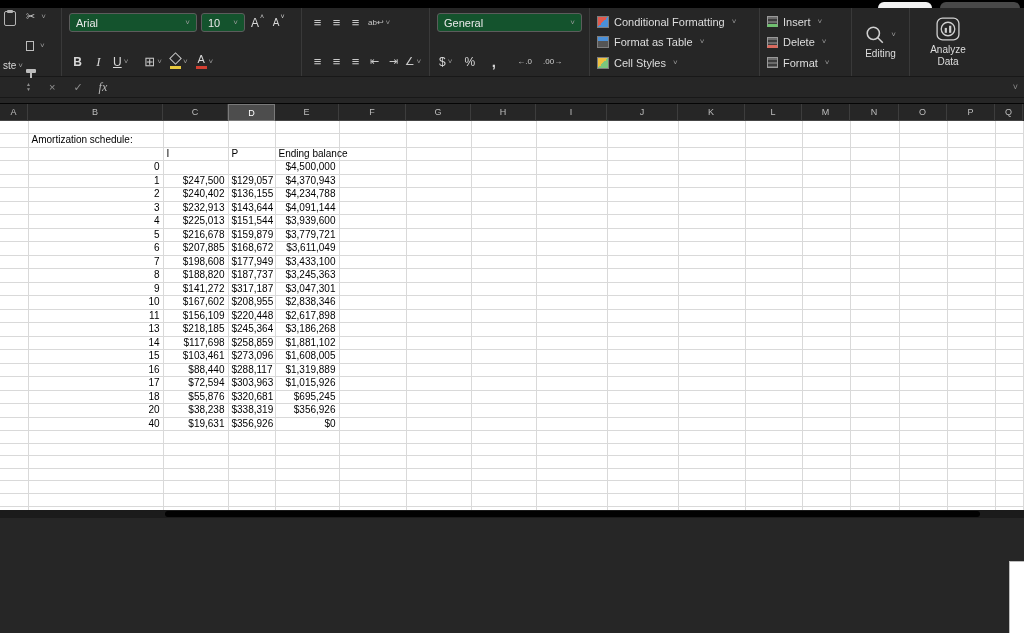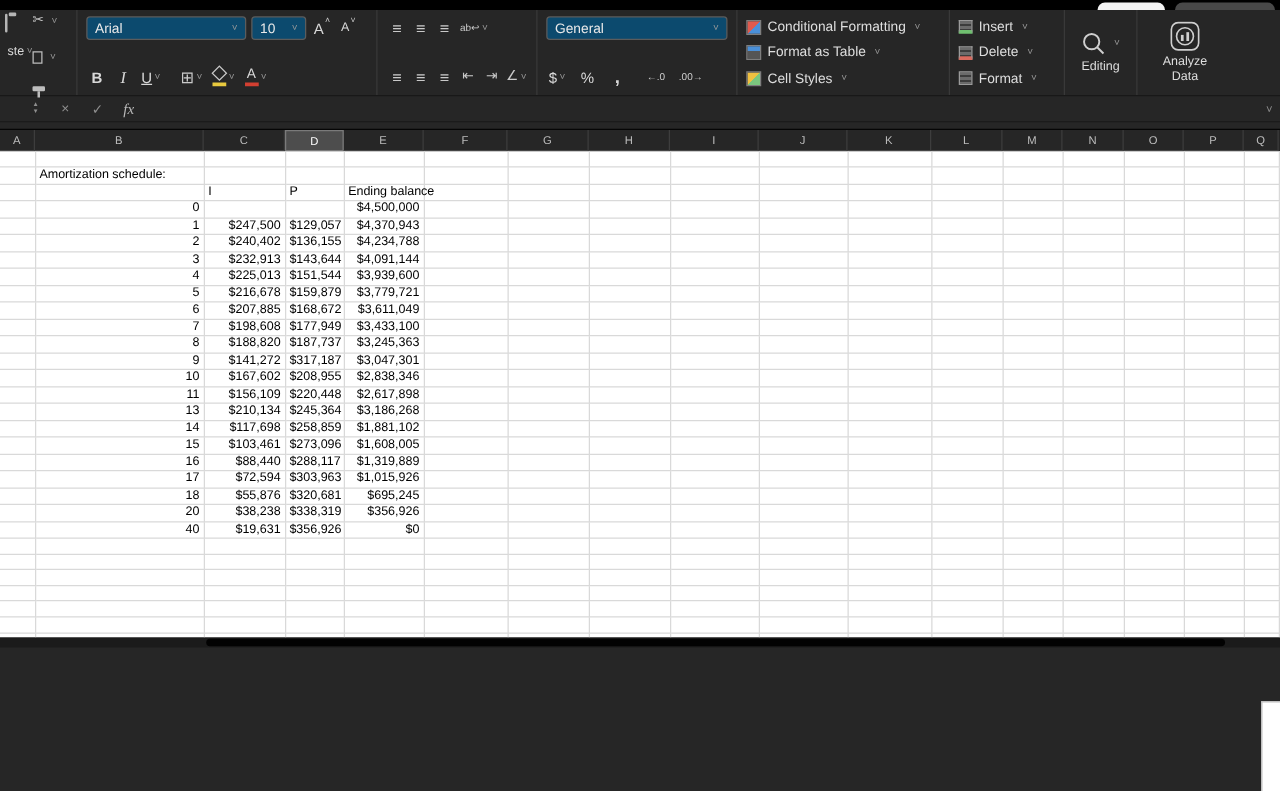--- a/index.html
+++ b/index.html
@@ -11,26 +11,26 @@
   .pill-white{position:absolute;left:878px;top:2px;width:54px;height:12px;border-radius:6px;background:#f2f2f2}
   .pill-gray{position:absolute;left:940px;top:2px;width:80px;height:12px;border-radius:6px;background:#484848}
 
   
   .ribbon{height:68px;background:#262626;display:flex;align-items:stretch;color:#d6d6d6}
   .rgroup{padding:5px 7px;border-right:1px solid #393939;display:flex;flex-direction:column;justify-content:space-between}
   .rgroup.center{justify-content:center;align-items:center}
   .row{display:flex;align-items:center;gap:4px}
   .btn{display:flex;align-items:center;justify-content:center;height:19px;min-width:17px;padding:0 2px;font-size:12px;color:#d8d8d8;border-radius:2px;cursor:default}
   .chev{font-size:8px;color:#9b9b9b;margin-left:2px;line-height:1}
-  .sel-box{display:flex;align-items:center;justify-content:space-between;background:#0c4a6e;border:1px solid #5c5c5c;border-radius:3px;height:19px;padding:0 6px;font-size:11px;color:#e9e9e9}
+  .sel-box{display:flex;align-items:center;justify-content:space-between;background:#14532d;border:1px solid #5c5c5c;border-radius:3px;height:19px;padding:0 6px;font-size:11px;color:#e9e9e9}
   .lines{font-size:13px;color:#c9c9c9;line-height:1}
   .smallic{font-size:11px;color:#c9c9c9;line-height:1}
 
   
-  .paste-strip{width:22px;padding:3px 1px 5px 3px;border-right:none;display:flex;flex-direction:row;justify-content:space-between}
+  .paste-strip{width:22px;padding:3px 1px 5px 3px;border-right:none;display:flex;flex-direction:column;justify-content:space-between}
   .clipboard-shape{width:12px;height:15px;border:1px solid #b5b5b5;border-radius:2px;position:relative;margin-left:1px}
   .clipboard-shape::before{content:"";position:absolute;left:2px;top:-2px;width:6px;height:3px;background:#b5b5b5;border-radius:1px}
   .paste-label{font-size:10px;color:#d8d8d8;display:flex;align-items:center}
   .clip-icons{width:40px;display:flex;flex-direction:column;justify-content:space-between;padding:3px 4px}
   .copy-shape{width:8px;height:10px;border:1px solid #bdbdbd;position:relative;background:#262626}
   .copy-shape::before{content:"";position:absolute;left:-3px;top:-3px;width:8px;height:10px;border:1px solid #bdbdbd;background:#262626;z-index:-1}
   .painter-shape{width:10px;height:4px;background:#bdbdbd;position:relative;border-radius:1px}
   .painter-shape::after{content:"";position:absolute;left:4px;top:4px;width:2px;height:5px;background:#bdbdbd}
 
   .bold-b{font-weight:bold;font-size:12px}
@@ -625,21 +625,21 @@
           <td></td>
           <td></td>
           <td></td>
           <td></td>
           <td></td>
           <td></td>
         </tr>
         <tr>
           <td></td>
           <td class="right">13</td>
-          <td class="right">$210,134</td>
+          <td class="right">$218,185</td>
           <td class="right">$245,364</td>
           <td class="right">$3,186,268</td>
           <td></td>
           <td></td>
           <td></td>
           <td></td>
           <td></td>
           <td></td>
           <td></td>
           <td></td>

